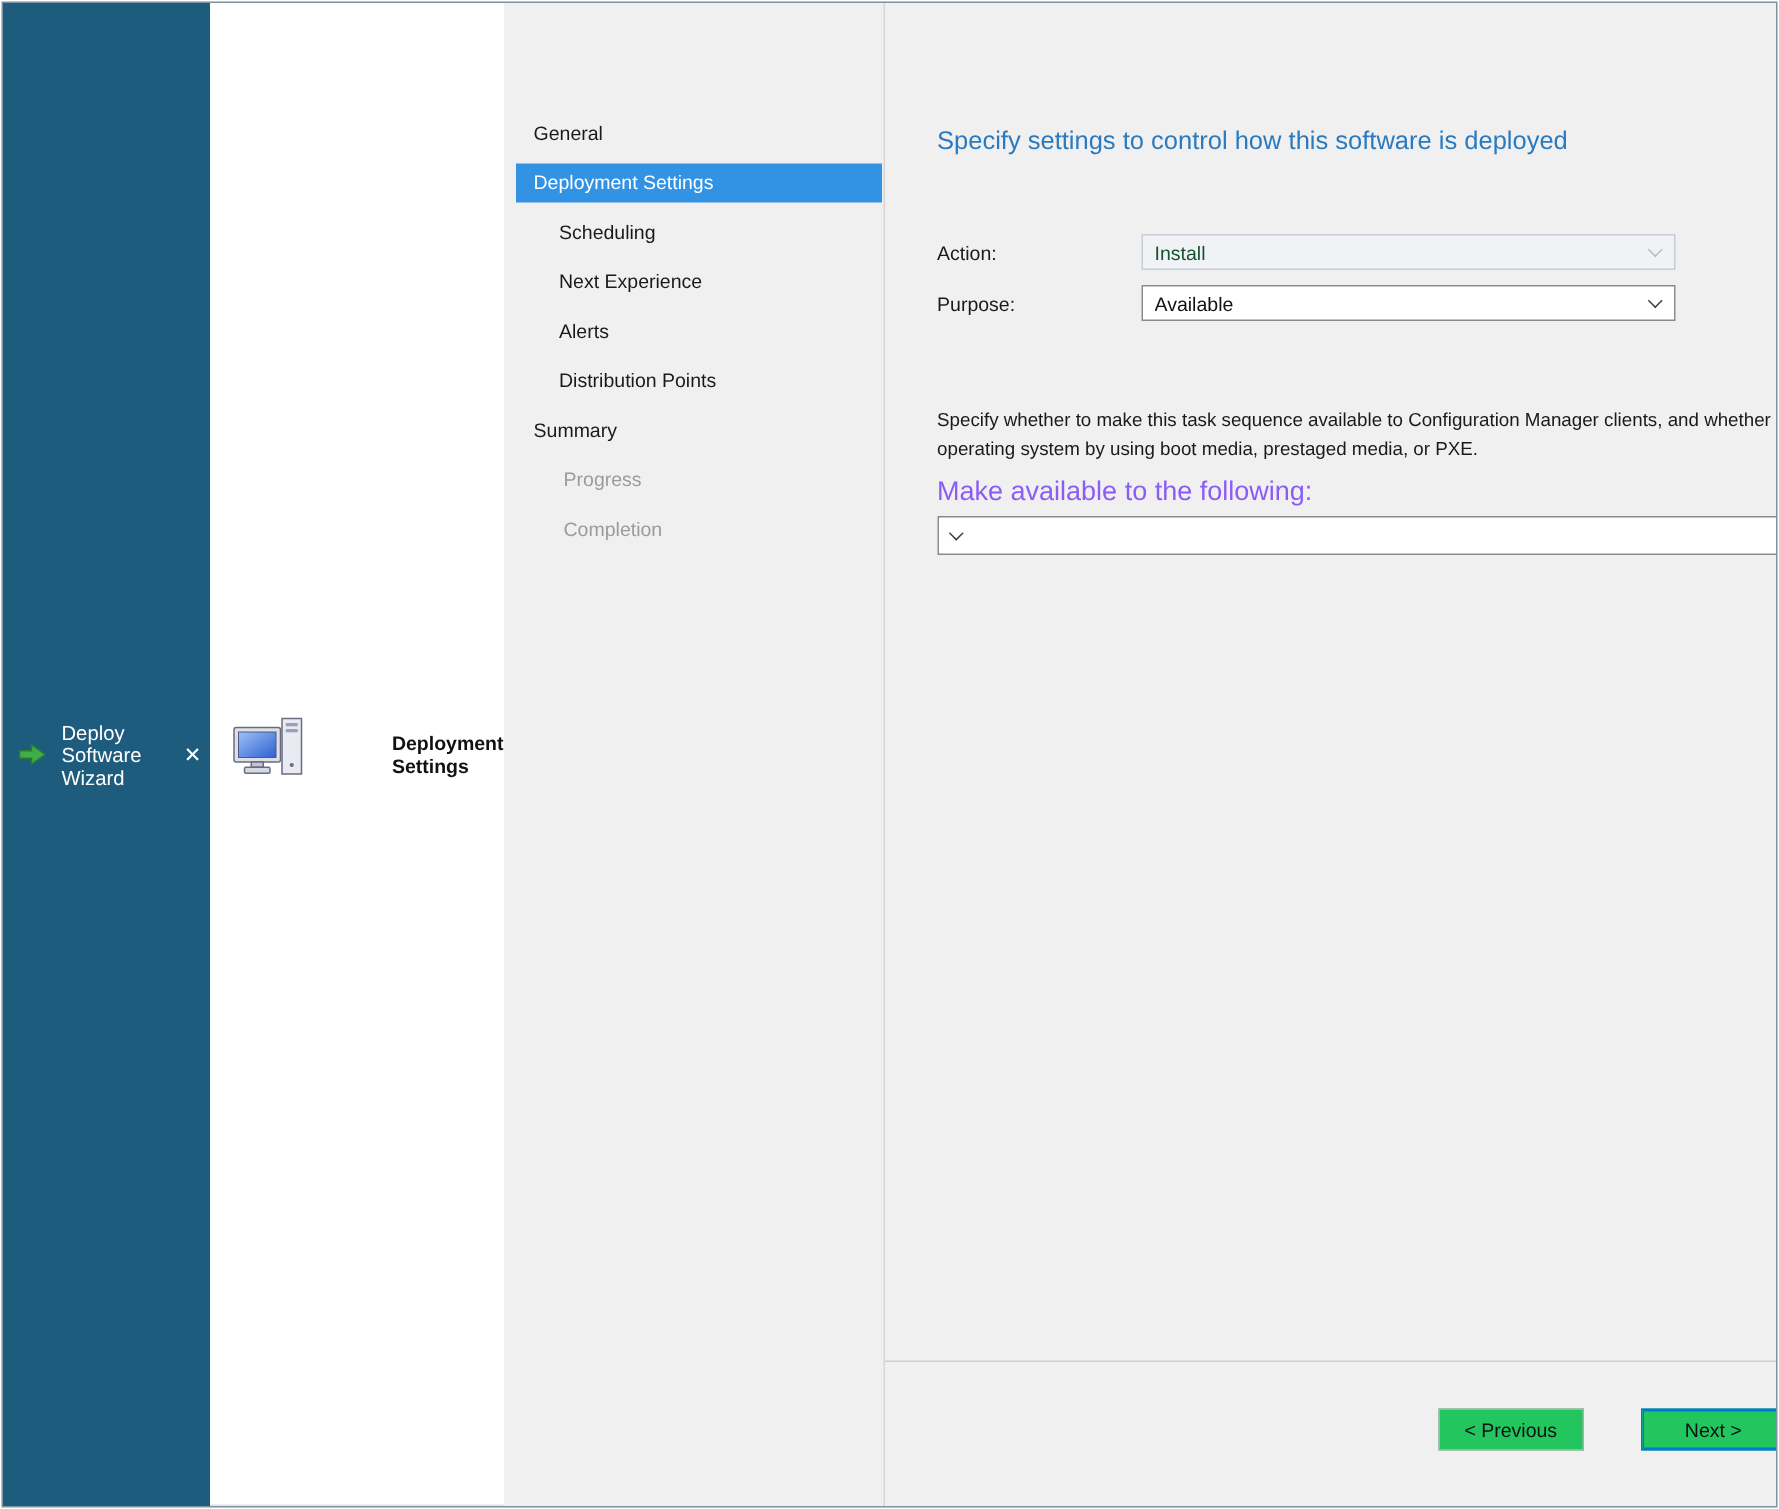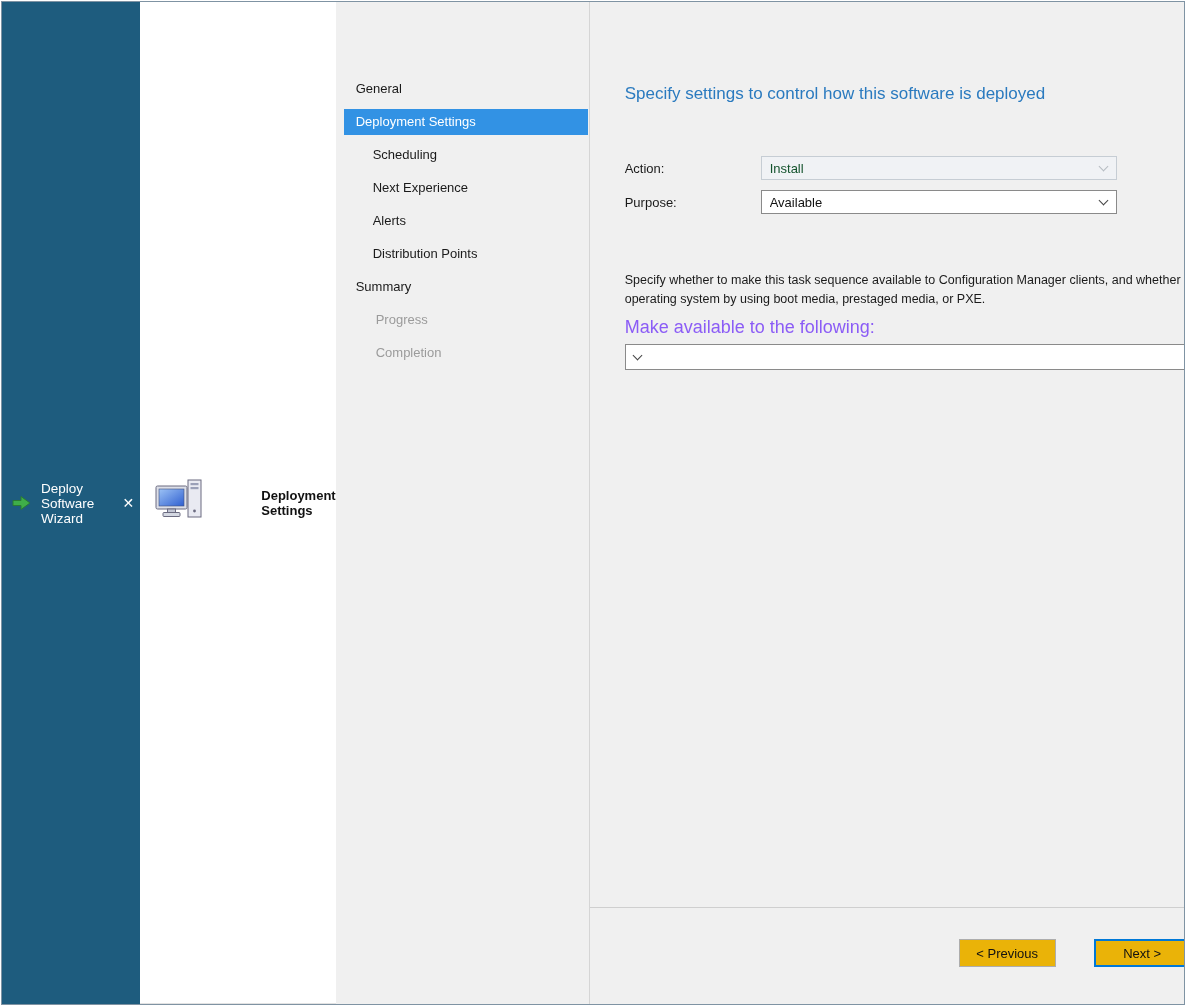--- a/index.html
+++ b/index.html
@@ -62,21 +62,21 @@
   .desc{ margin-top:47px; width:805px; font-size:12.5px; line-height:1.5; color:#1a1a1a; }
   .ma-label{ margin-top:8px; font-size:18px; color:#8b5cf6; }
   .combo.wide{ width:869px; height:26px; margin-top:6px; }
   .spacer{ flex:1; }
   
   .footer{
     margin:0 -24px 0 -35px; border-top:1px solid #cfcfcf;
     padding:31px 57px 37px 0; display:flex; justify-content:flex-end; gap:38px;
   }
   .btn{
-    min-width:97px; height:28px; background:#eab308; border:1px solid #adadad;
+    min-width:97px; height:28px; background:#22c55e; border:1px solid #adadad;
     font-size:13px; font-family:"Liberation Sans", sans-serif; padding:0 12px; color:#111;
   }
   .btn.focused{ border-color:#0078d7; box-shadow:inset 0 0 0 1px #0078d7; }
 </style>
 </head>
 <body>
 
 <div class="window">
 
   <div class="titlebar">

